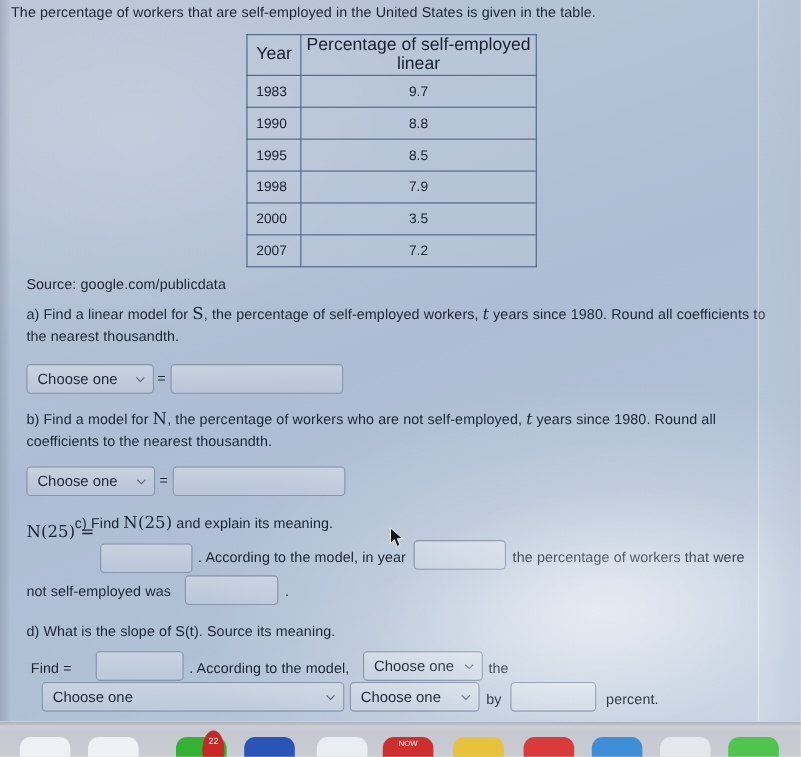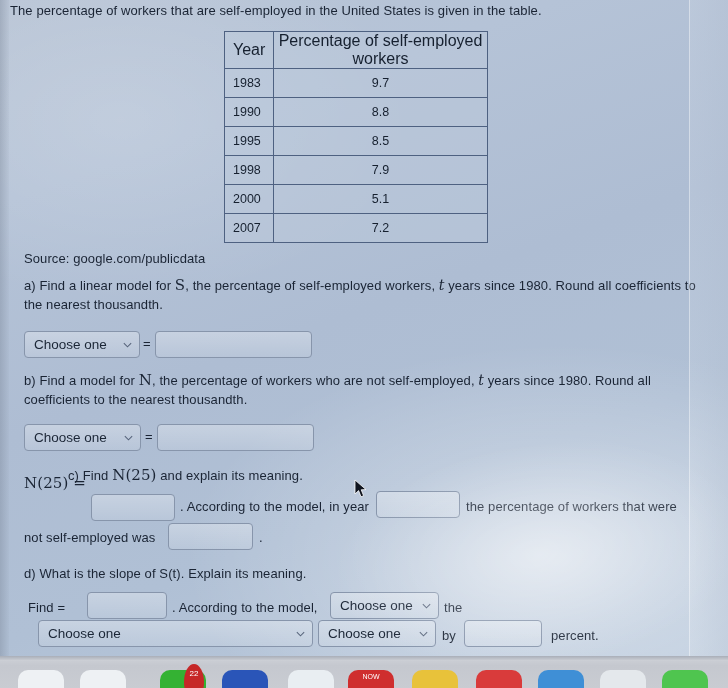--- a/index.html
+++ b/index.html
@@ -238,21 +238,21 @@
   <div id="left-strip"></div>
 
   <div class="content">
 
     <div class="prose" id="intro">The percentage of workers that are self-employed in the United States is given in the table.</div>
 
     <table id="data-table">
       <thead>
         <tr>
           <th class="year-col">Year</th>
-          <th class="pct-col">Percentage of self-employed workers</th>
+          <th class="pct-col">Percentage of self-employed linear</th>
         </tr>
       </thead>
       <tbody>
         <tr>
           <td class="year-col">1983</td>
           <td class="pct-col">9.7</td>
         </tr>
         <tr>
           <td class="year-col">1990</td>
           <td class="pct-col">8.8</td>
@@ -260,21 +260,21 @@
         <tr>
           <td class="year-col">1995</td>
           <td class="pct-col">8.5</td>
         </tr>
         <tr>
           <td class="year-col">1998</td>
           <td class="pct-col">7.9</td>
         </tr>
         <tr>
           <td class="year-col">2000</td>
-          <td class="pct-col">5.1</td>
+          <td class="pct-col">3.5</td>
         </tr>
         <tr>
           <td class="year-col">2007</td>
           <td class="pct-col">7.2</td>
         </tr>
       </tbody>
     </table>
 
     <div class="prose" id="source">Source: google.com/publicdata</div>
 
@@ -304,21 +304,21 @@
 
     <div class="mathup prose" id="nc-label">N(25) =</div>
     <input class="textbox" id="txt-c1" type="text" value="" style="">
     <div class="prose" id="c-mid">. According to the model, in year</div>
     <input class="textbox" id="txt-c2" type="text" value="" style="">
     <div class="prose" id="c-tail">the percentage of workers that were</div>
     <div class="prose" id="c-line2">not self-employed was</div>
     <input class="textbox" id="txt-c3" type="text" value="" style="">
     <div class="prose" id="c-period">.</div>
 
-    <div class="prose" id="qd-text"><span>d)</span> <span>What is the slope of S(t). Explain its meaning.</span></div>
+    <div class="prose" id="qd-text"><span>d)</span> <span>What is the slope of S(t). Source its meaning.</span></div>
 
     <div class="prose" id="d-slope-label">Find =</div>
     <input class="textbox" id="txt-d1" type="text" value="" style="">
     <div class="prose" id="d-mid">. According to the model,</div>
     <div class="select" id="sel-d1">
       <span class="lbl">Choose one</span>
       <svg class="chev" viewBox="0 0 12 12">
           <path d="M2 4.5 L6 8.5 L10 4.5" fill="none" stroke="#33415a" stroke-width="1.1"></path>
         </svg>
     </div>

